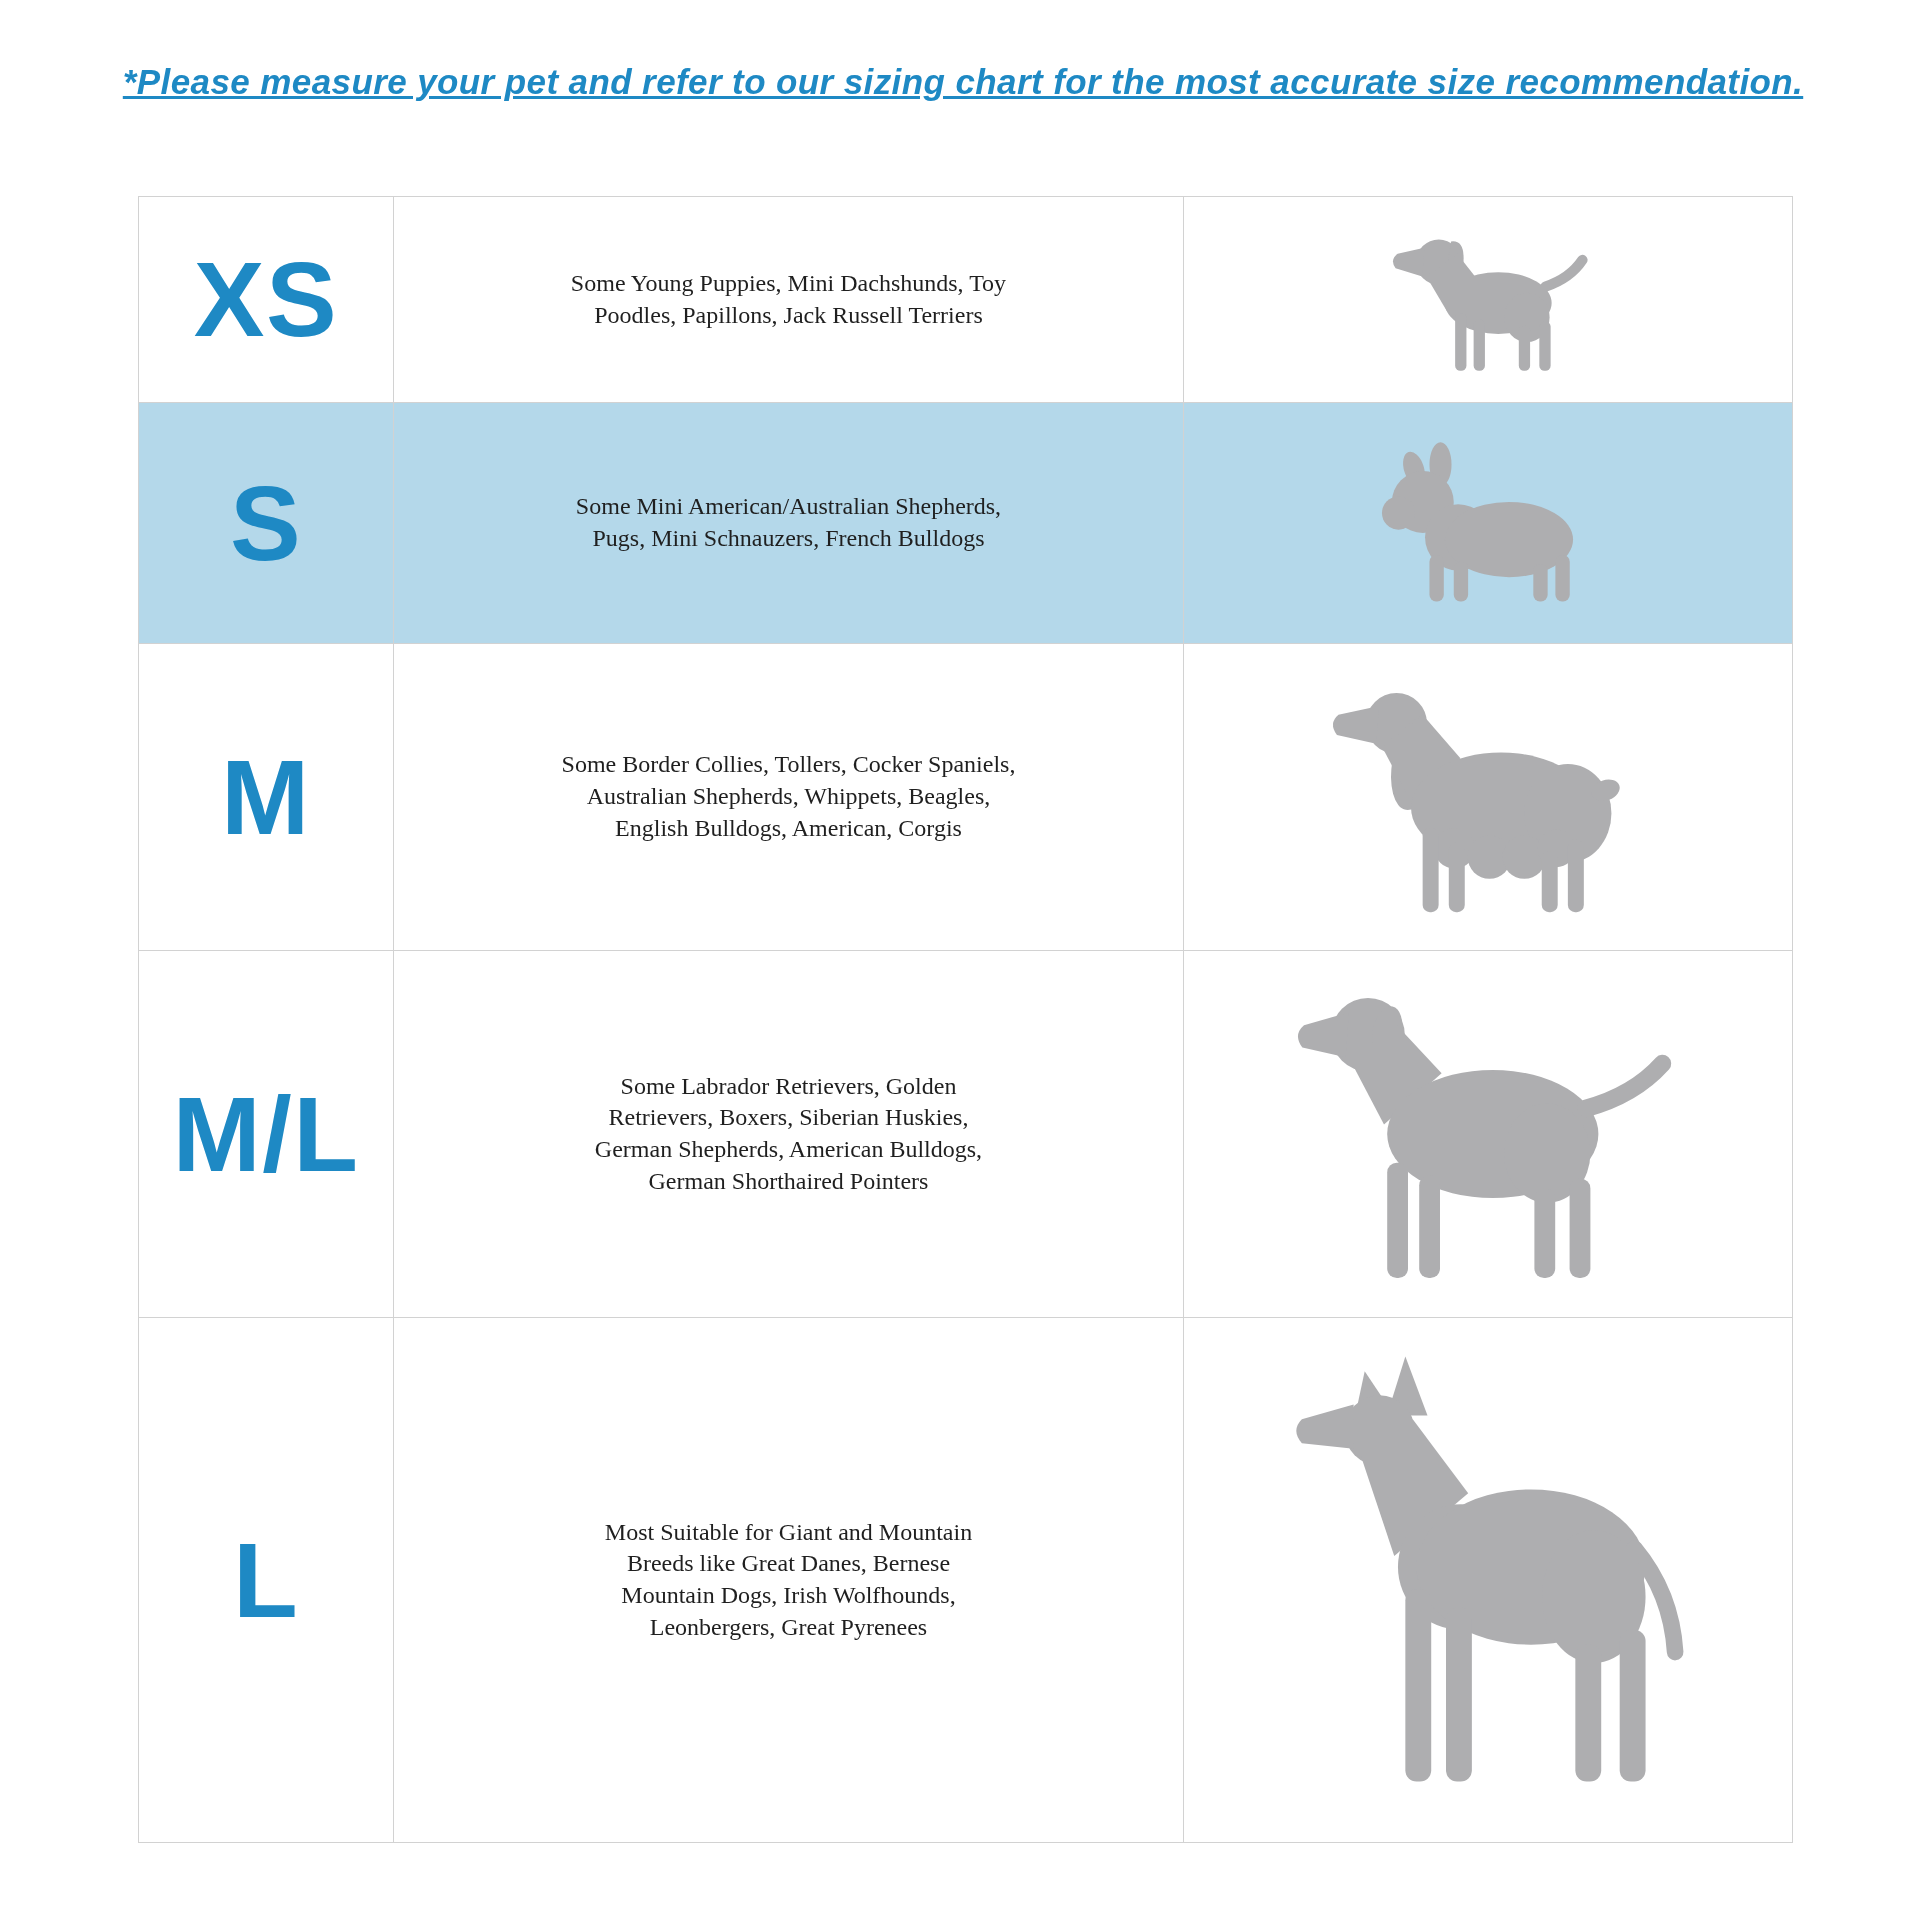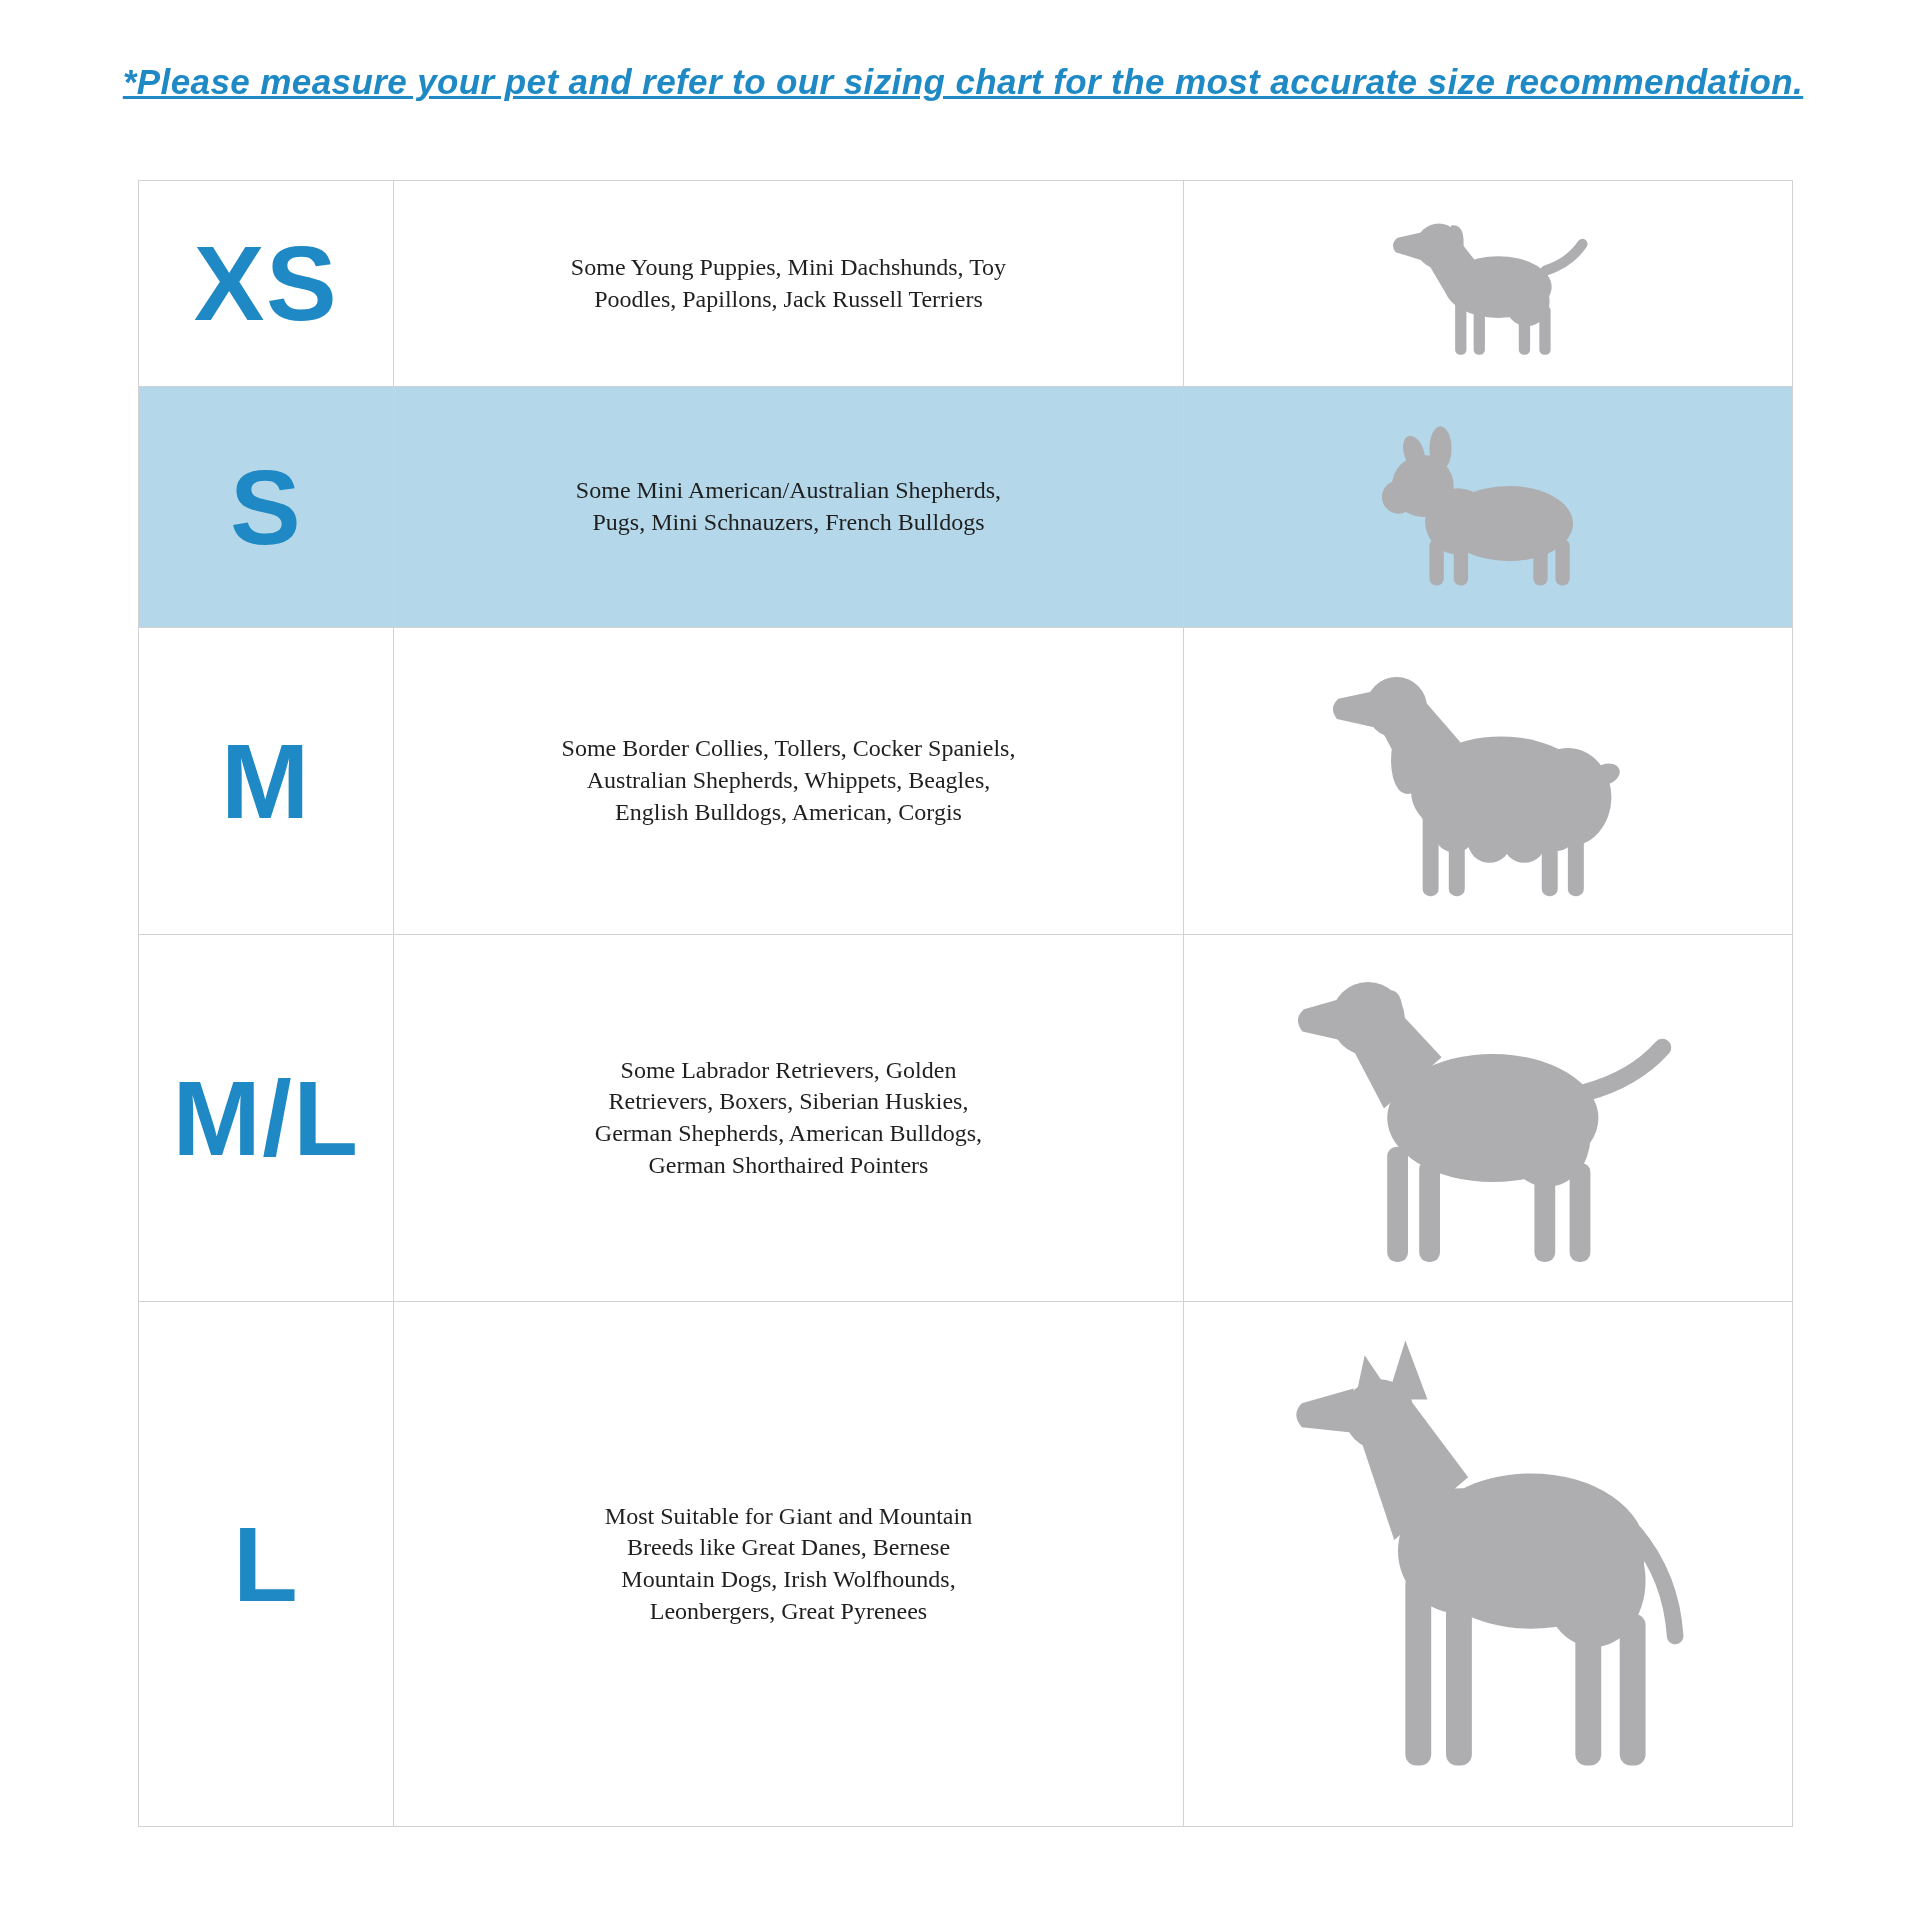--- a/index.html
+++ b/index.html
@@ -24,21 +24,21 @@
     font-size: 35px;
     font-weight: bold;
     font-style: italic;
     color: var(--accent, #1e89c4);
     letter-spacing: 0.4px;
     text-decoration: underline;
   }
   table.sizing-table {
     position: absolute;
     left: 138px;
-    top: 180px;
+    top: 196px;
     width: 1651px;
     border-collapse: collapse;
     table-layout: fixed;
   }
   table.sizing-table td {
     border: 1.5px solid var(--border, #d2d2d2);
     vertical-align: middle;
     padding: 0;
   }
   tr.row-highlight td {

